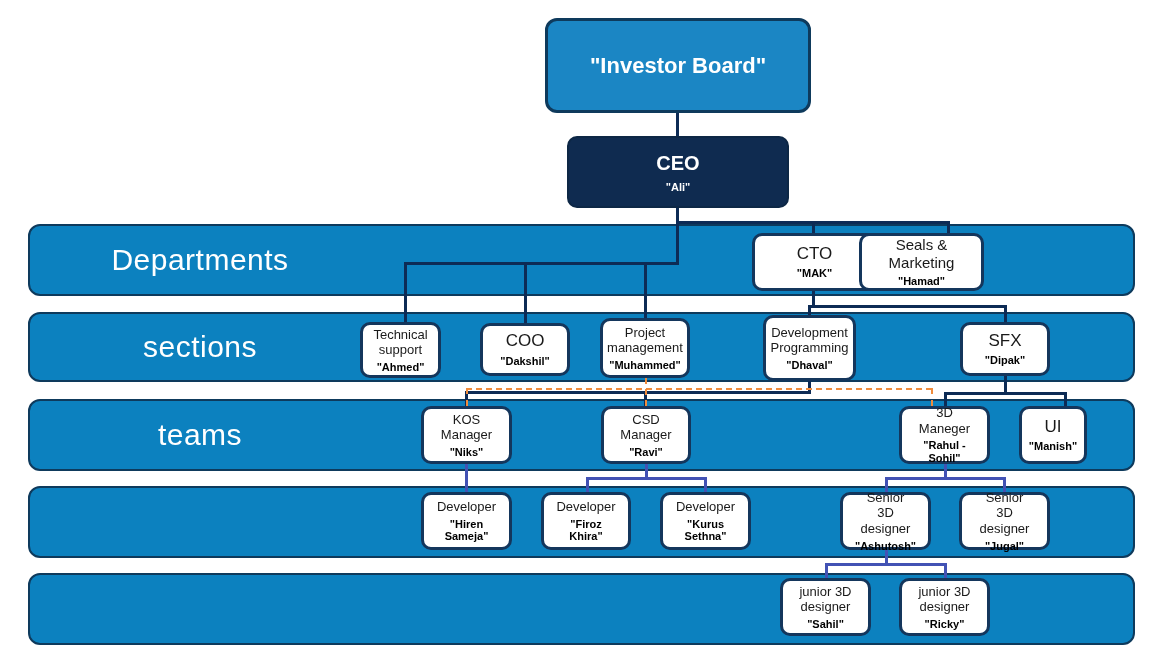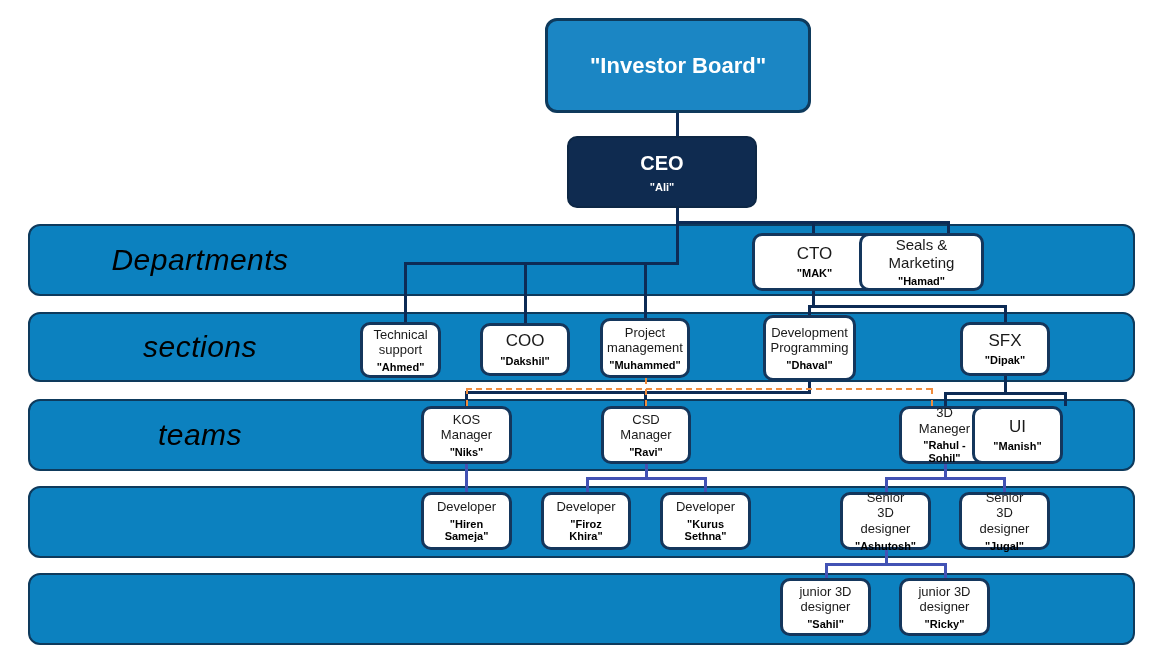--- a/index.html
+++ b/index.html
@@ -6,28 +6,28 @@
   body { width:1163px; height:660px; overflow:hidden;
          font-family:"Liberation Sans","DejaVu Sans",sans-serif; }
   .canvas { position:relative; width:1163px; height:660px; background:#fff; }
 
   
   .band { position:absolute; left:28px; width:1107px; height:72px;
           background:#0c81bf; border:2px solid #0e3a5c; border-radius:12px;
           box-sizing:border-box; }
   .band-label { position:absolute; left:0; top:0; width:340px; height:100%;
           display:flex; align-items:center; justify-content:center;
-          color:#000000; font-size:30px; letter-spacing:.5px;font-style:italic; }
+          color:#ffffff; font-size:30px; letter-spacing:.5px; }
 
   
   .root-box { position:absolute; left:545px; top:18px; width:266px; height:95px;
           background:#1b86c4; border:3px solid #0e3a5c; border-radius:12px;
           box-sizing:border-box; display:flex; align-items:center; justify-content:center;
           color:#fff; font-size:22px; font-weight:bold; }
-  .ceo-box { position:absolute; left:567px; top:136px; width:190px; height:72px;
+  .ceo-box { position:absolute; left:567px; top:136px; width:222px; height:72px;
           background:#0f2b50; border:2px solid #0d2745; border-radius:10px;
           box-sizing:border-box; display:flex; flex-direction:column; gap:6px;
           align-items:center; justify-content:center; color:#fff; }
   .ceo-title { font-size:20px; font-weight:bold; }
   .ceo-name { font-size:11px; font-weight:bold; }
 
   
   .node { position:absolute; background:#ffffff; border:3px solid #14365c;
           border-radius:10px; box-sizing:border-box; padding:16px;
           display:flex; flex-direction:column; gap:3px;
@@ -145,21 +145,21 @@
     <div class="node-name">"Niks"</div>
   </div>
   <div class="node t-wrap" style="left:601px;top:406px;width:90px;height:58px;">
     <div class="node-title">CSD Manager</div>
     <div class="node-name">"Ravi"</div>
   </div>
   <div class="node" style="left:899px;top:406px;width:91px;height:58px;">
     <div class="node-title">3D Maneger</div>
     <div class="node-name">"Rahul - Sohil"</div>
   </div>
-  <div class="node t-lg" style="left:972px;top:406px;width:91px;height:58px;">
+  <div class="node t-lg" style="left:1019px;top:406px;width:68px;height:58px;">
     <div class="node-title">UI</div>
     <div class="node-name">"Manish"</div>
   </div>
 
   <div class="node" style="left:421px;top:492px;width:91px;height:58px;">
     <div class="node-title">Developer</div>
     <div class="node-name">"Hiren Sameja"</div>
   </div>
   <div class="node" style="left:541px;top:492px;width:90px;height:58px;">
     <div class="node-title">Developer</div>

